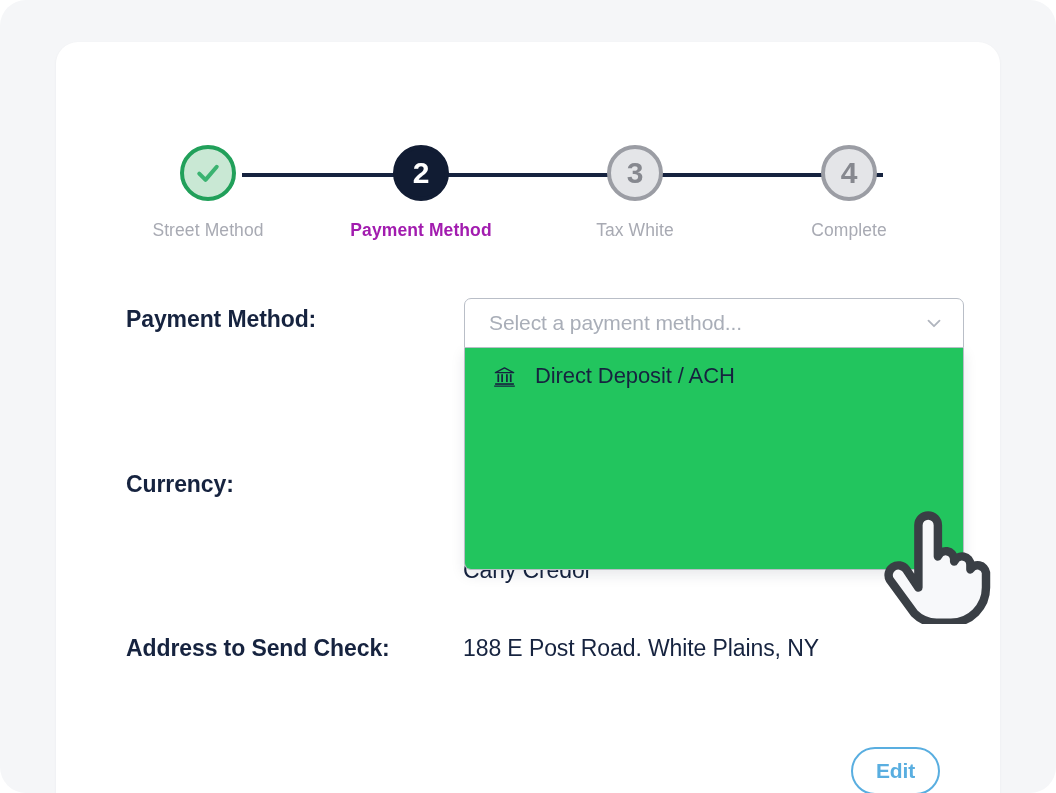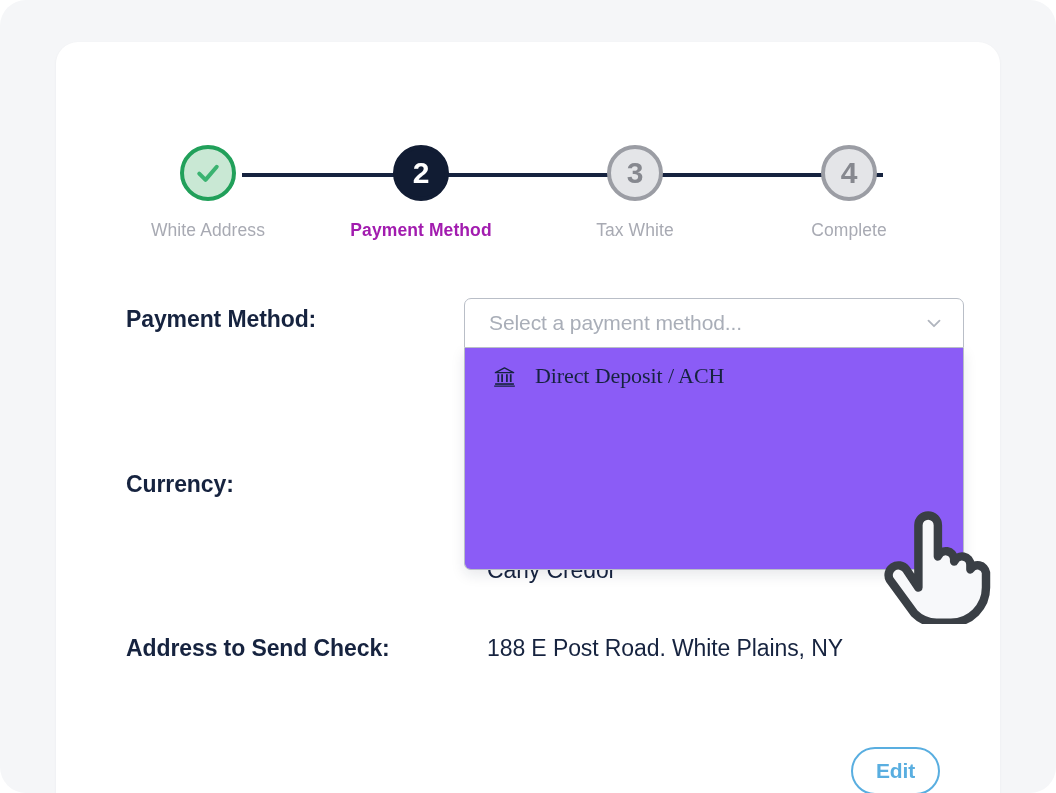--- a/index.html
+++ b/index.html
@@ -111,21 +111,20 @@
     white-space: nowrap;
     letter-spacing: -0.1px;
   }
   .form-value {
     position: absolute;
     left: 407px;
     font-size: 23px;
     color: #16233f;
     white-space: nowrap;
     letter-spacing: -0.1px;
-    margin-left: 24px;
   }
 
   
   .select-wrap {
     position: absolute;
     left: 408px;
     top: 256px;
     width: 500px;
     z-index: 20;
   }
@@ -145,29 +144,28 @@
     font-size: 21px;
     color: #a9aeb8;
     letter-spacing: -0.1px;
   }
   .chev {
     width: 22px;
     height: 22px;
     flex: none;
   }
   .dropdown-panel {
-    background: #8b5cf6;
+    background: #22c55e;
     border: 1px solid #b9bec7;
     border-top: none;
     border-radius: 0 0 7px 7px;
     height: 222px;
     box-sizing: border-box;
     box-shadow: 0 5px 14px rgba(20,30,60,0.10);
     overflow: hidden;
-    font-family: Liberation Serif, serif;
   }
   .option {
     height: 56px;
     display: flex;
     align-items: center;
     padding-left: 24px;
     font-size: 22px;
     color: #16233f;
     letter-spacing: -0.1px;
   }
@@ -228,21 +226,21 @@
       <div class="step-line" style="left:186px; width:213px;"></div>
       <div class="step-line" style="left:399px; width:214px;"></div>
       <div class="step-line" style="left:613px; width:214px;"></div>
 
       <div class="step" style="left:62px;">
         <div class="step-circle done">
           <svg class="check-glyph" viewBox="0 0 24 24">
             <path d="M5 12.5 L10 17.5 L19 7" fill="none" stroke="#3bb371" stroke-width="3.2" stroke-linecap="round" stroke-linejoin="round"></path>
           </svg>
         </div>
-        <div class="step-label">White Address</div>
+        <div class="step-label">Street Method</div>
       </div>
 
       <div class="step" style="left:275px;">
         <div class="step-circle current">
           <span>2</span>
         </div>
         <div class="step-label active">Payment Method</div>
       </div>
 
       <div class="step" style="left:489px;">

